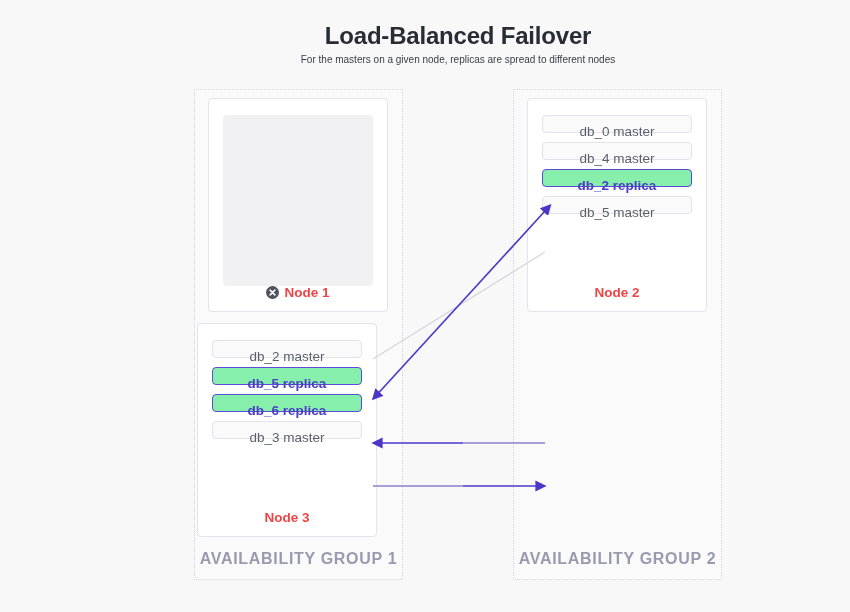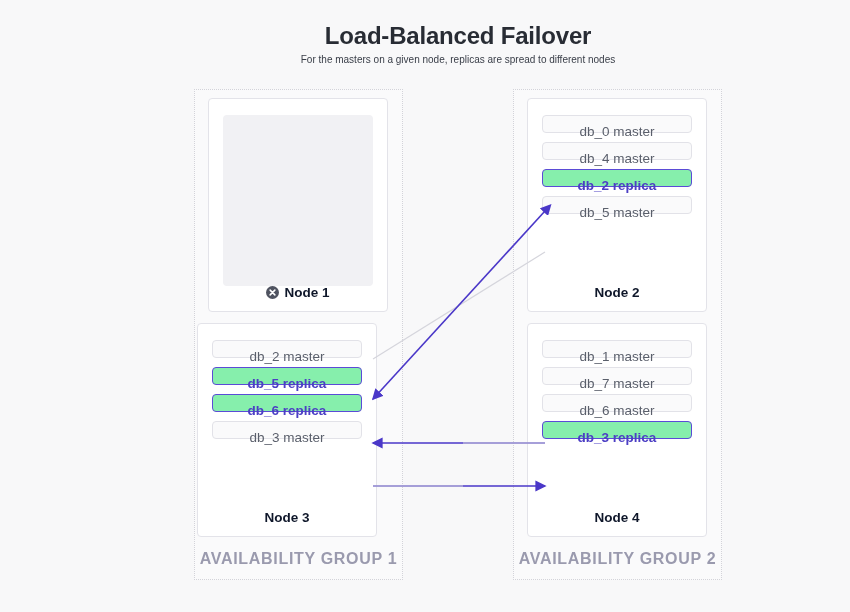--- a/index.html
+++ b/index.html
@@ -70,21 +70,21 @@
   .db-box.replica {
     background: #86efac;
     border: 1.6px solid #5b4bd6;
     color: #4c3fc4;
     font-weight: bold;
   }
 
   .node-label {
     position: absolute; left: 0; bottom: 11px; width: 100%;
     text-align: center;
-    font-size: 13.5px; font-weight: bold; color: #0f172a;
+    font-size: 13.5px; font-weight: bold; color: #ef4444;
     display: flex; align-items: center; justify-content: center; gap: 5px;
   }
   .fail-icon { display: inline-flex; width: 13px; height: 13px; }
 
   
   .empty-slot {
     height: 171px;
     background: #f1f1f4;
     border-radius: 4px;
   }
@@ -141,31 +141,20 @@
       <div class="db-box master">db_2 master</div>
       <div class="db-box replica">db_5 replica</div>
       <div class="db-box replica">db_6 replica</div>
       <div class="db-box master">db_3 master</div>
     </div>
     <div class="node-label">
       <span>Node 3</span>
     </div>
   </div>
 
-  <div class="node-card" id="node-4">
-    <div class="db-list">
-      <div class="db-box master">db_1 master</div>
-      <div class="db-box master">db_7 master</div>
-      <div class="db-box master">db_6 master</div>
-      <div class="db-box replica">db_3 replica</div>
-    </div>
-    <div class="node-label">
-      <span>Node 4</span>
-    </div>
-  </div>
 
   <svg id="connectors" viewBox="0 0 850 612">
     <defs>
       <marker id="ah-end" markerWidth="7" markerHeight="7" refX="6" refY="3.5" orient="auto" markerUnits="strokeWidth">
         <path d="M0,0 L7,3.5 L0,7 z" fill="#4a37c8"></path>
       </marker>
       <marker id="ah-start" markerWidth="7" markerHeight="7" refX="1" refY="3.5" orient="auto-start-reverse" markerUnits="strokeWidth">
         <path d="M0,0 L7,3.5 L0,7 z" fill="#4a37c8"></path>
       </marker>
     </defs>

